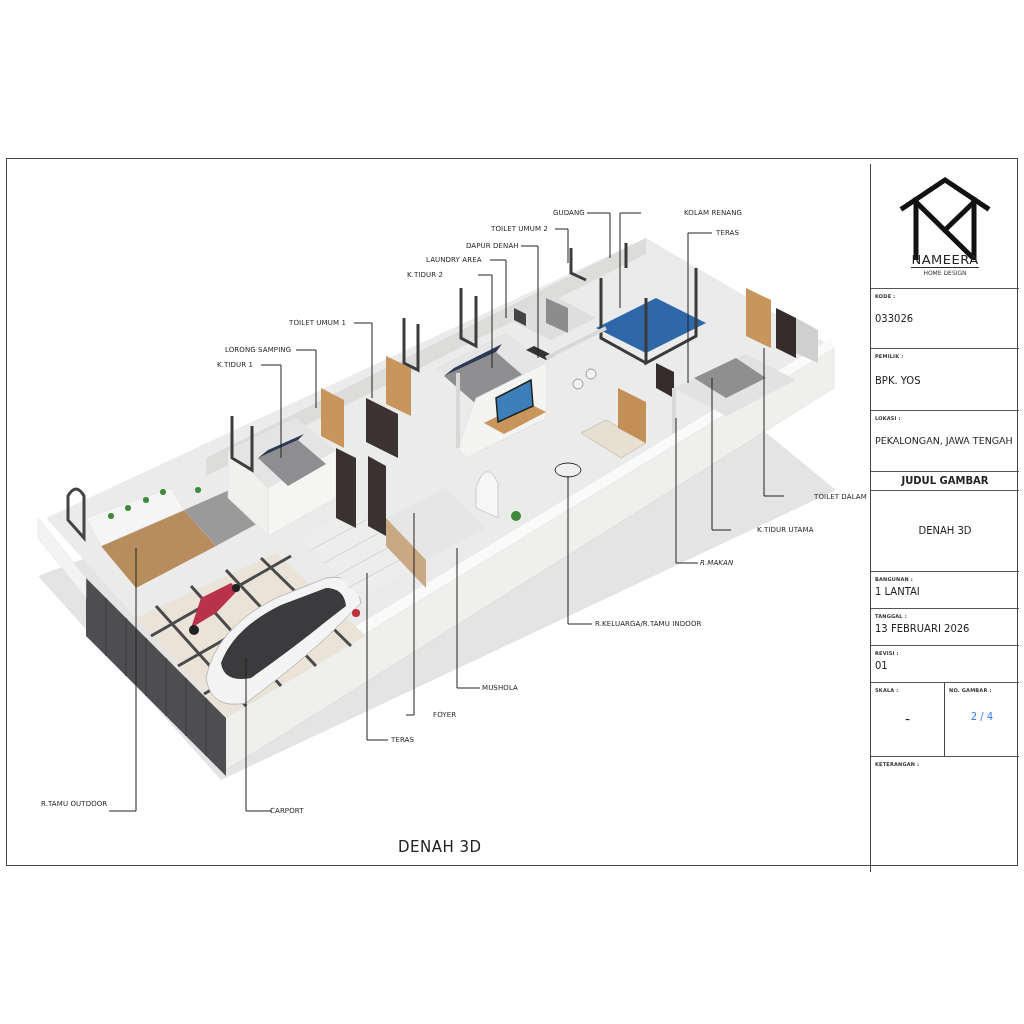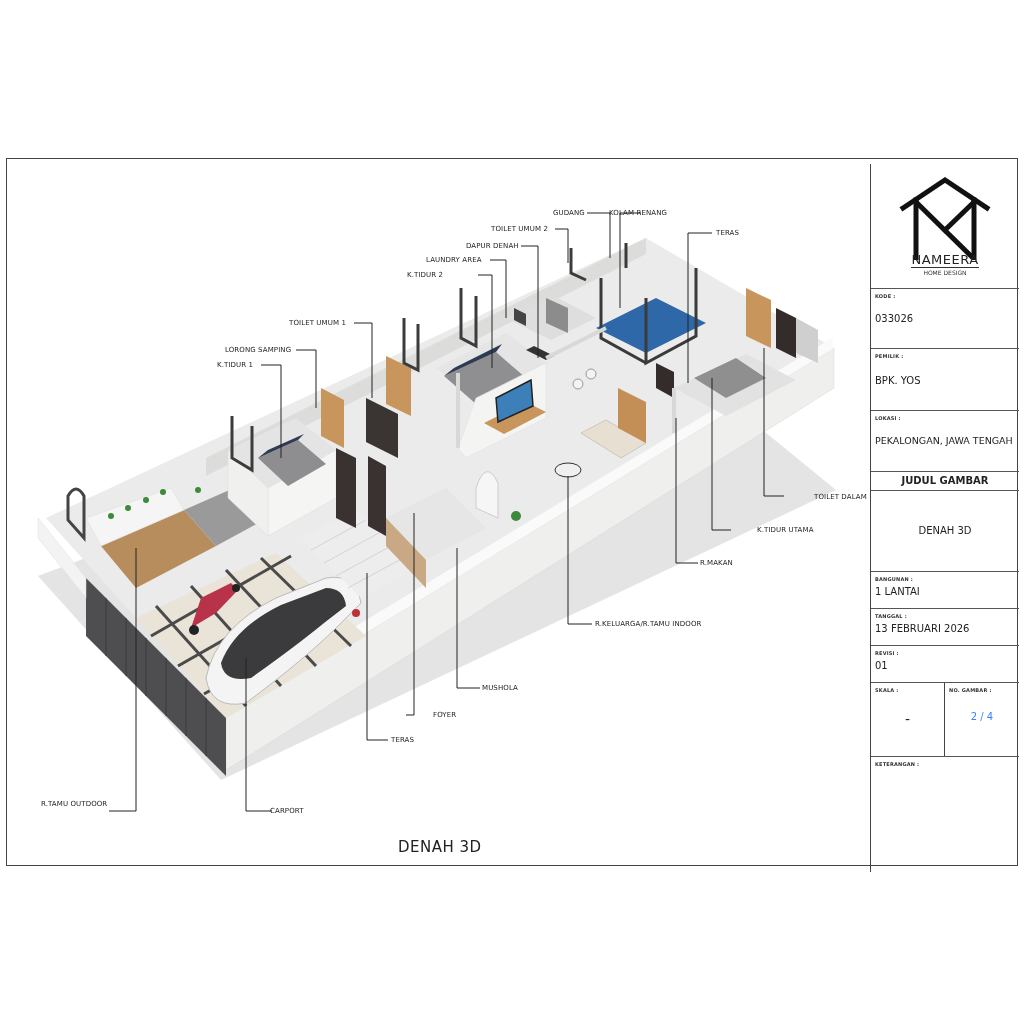--- a/index.html
+++ b/index.html
@@ -197,32 +197,32 @@
       <polyline points="382,582 361,582 361,415"></polyline>
 
       <polyline points="103,653 130,653 130,390"></polyline>
 
       <polyline points="266,653 240,653 240,500"></polyline>
     </g>
   </svg>
 </div>
 
 <span class="lbl" style="left:553px;top:209px;">GUDANG</span>
-<span class="lbl" style="left:609px;top:209px;">KOLAM RENANG</span>
+<span class="lbl" style="left:684px;top:209px;">KOLAM RENANG</span>
 <span class="lbl" style="left:491px;top:225px;text-align:right;">TOILET UMUM 2</span>
 <span class="lbl" style="left:716px;top:229px;">TERAS</span>
 <span class="lbl" style="left:466px;top:242px;">DAPUR DENAH</span>
 <span class="lbl" style="left:426px;top:256px;">LAUNDRY AREA</span>
 <span class="lbl" style="left:407px;top:271px;">K.TIDUR 2</span>
 <span class="lbl" style="left:289px;top:319px;">TOILET UMUM 1</span>
 <span class="lbl" style="left:225px;top:346px;text-align:center;">LORONG SAMPING</span>
 <span class="lbl" style="left:217px;top:361px;">K.TIDUR 1</span>
 <span class="lbl" style="left:814px;top:493px;">TOILET DALAM</span>
 <span class="lbl" style="left:757px;top:526px;">K.TIDUR UTAMA</span>
-<span class="lbl" style="left:700px;top:559px;">R.MAKAN</span>
+<span class="lbl" style="left:700px;top:559px;font-style:italic;">R.MAKAN</span>
 <span class="lbl" style="left:595px;top:620px;">R.KELUARGA/R.TAMU INDOOR</span>
 <span class="lbl" style="left:482px;top:684px;">MUSHOLA</span>
 <span class="lbl" style="left:433px;top:711px;">FOYER</span>
 <span class="lbl" style="left:391px;top:736px;">TERAS</span>
 <span class="lbl" style="left:41px;top:800px;">R.TAMU OUTDOOR</span>
 <span class="lbl" style="left:270px;top:807px;">CARPORT</span>
 
 <div class="caption">DENAH 3D</div>
 
 <div class="tb">

